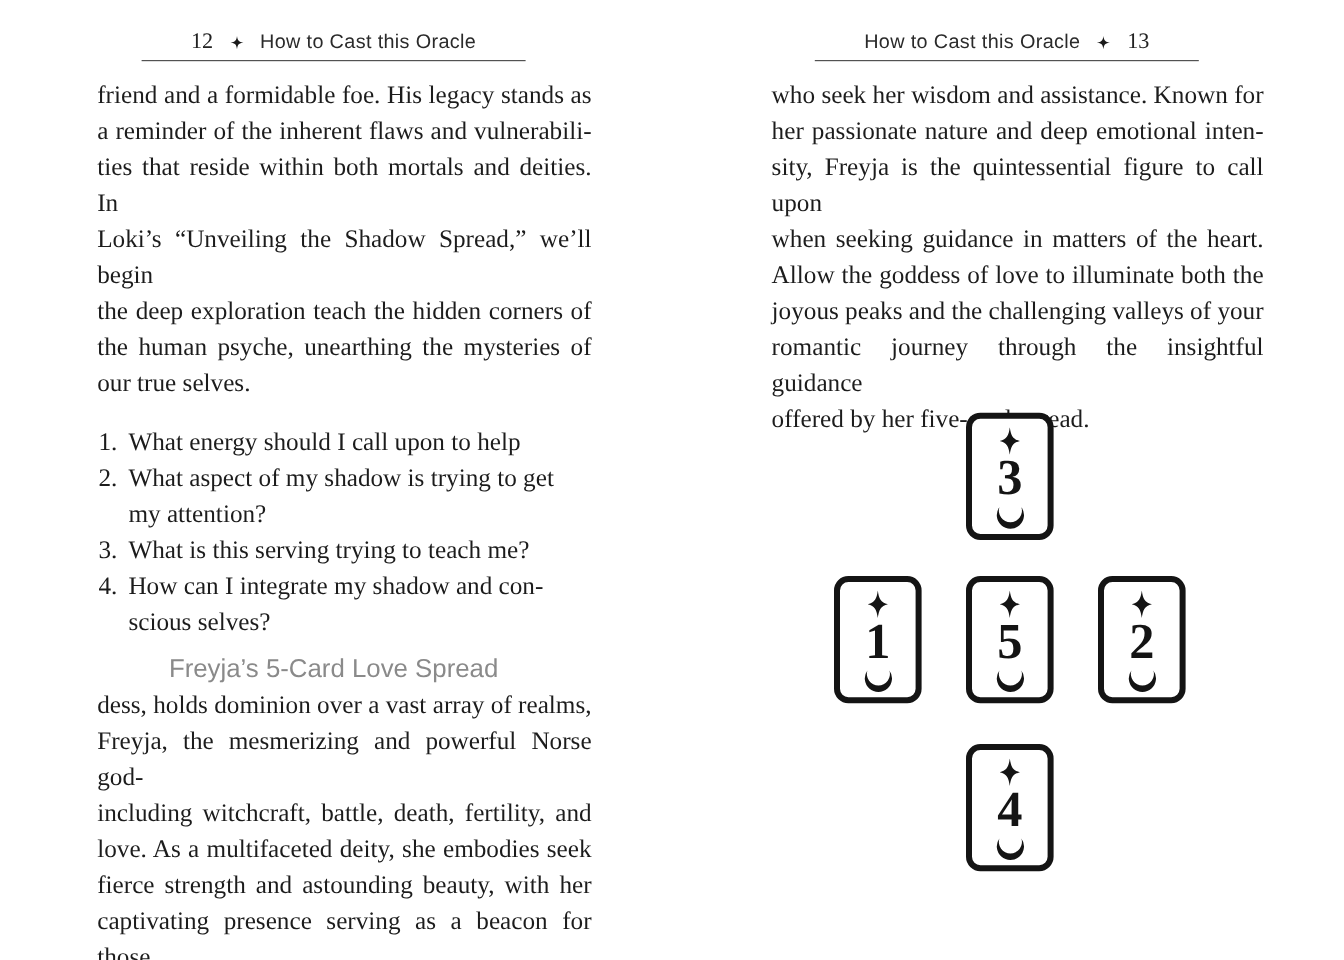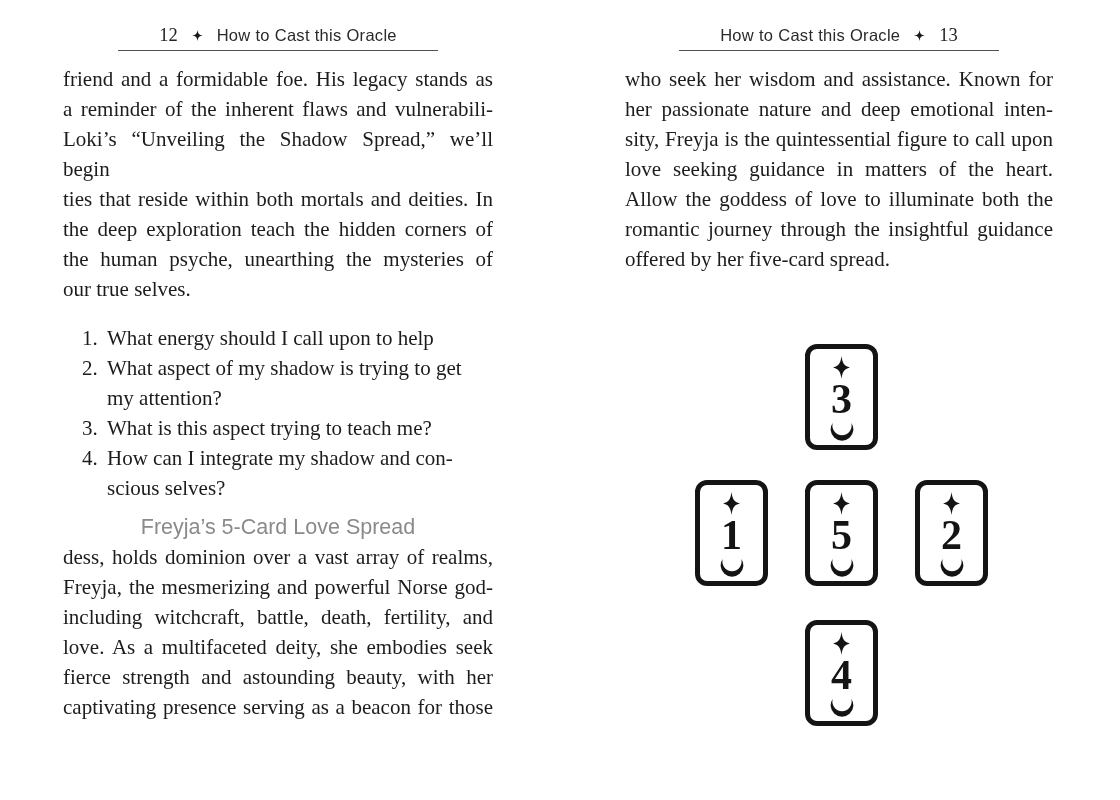--- a/index.html
+++ b/index.html
@@ -16,21 +16,21 @@
   .page-header {
     display:flex; justify-content:center; align-items:center;
     gap:14px; height:23px;
     font-family:"Liberation Sans", sans-serif;
   }
   .pgnum { font-family:"Liberation Serif", serif; font-size:18.5px; color:#222; }
   .running-title { font-size:16.5px; letter-spacing:0.3px; color:#2a2a2a; }
   .diamond-icon { width:11px; height:11px; fill:#1a1a1a; flex:none; }
   .header-rule { width:320px; margin:3px auto 0; border-top:1.6px solid #525252; }
 
-  .para { font-size:21px; line-height:30px; }
+  .para { font-size:21px; line-height:30px;margin-left:18px; }
   .para.first { margin-top:13px; }
   .jline { text-align:justify; text-align-last:justify; text-justify:inter-word; }
   .lline { text-align:left; }
 
   .qlist { margin:19px 0 0 19px; font-size:21px; line-height:30px; }
   .qitem { display:flex; }
   .qnum  { width:25px; flex:none; }
   .qtext { flex:1; text-align:left; }
 
   .section-heading {
@@ -78,22 +78,22 @@
       <svg class="diamond-icon" viewBox="0 0 24 24">
           <use href="#diamond-path"></use>
         </svg>
       <span class="running-title">How to Cast this Oracle</span>
     </div>
     <div class="header-rule"></div>
 
     <div class="para first">
       <div class="jline">friend and a formidable foe. His legacy stands as</div>
       <div class="jline">a reminder of the inherent flaws and vulnerabili-</div>
+      <div class="jline">ties that reside within both mortals and deities. In</div>
       <div class="jline">Loki’s “Unveiling the Shadow Spread,” we’ll begin</div>
-      <div class="jline">ties that reside within both mortals and deities. In</div>
       <div class="jline">the deep exploration teach the hidden corners of</div>
       <div class="jline">the human psyche, unearthing the mysteries of</div>
       <div class="lline">our true selves.</div>
     </div>
 
     <div class="qlist">
       <div class="qitem">
         <span class="qnum">1.</span>
         <span class="qtext">
           <div>What energy should I call upon to help</div>
@@ -102,21 +102,21 @@
       <div class="qitem">
         <span class="qnum">2.</span>
         <span class="qtext">
           <div>What aspect of my shadow is trying to get</div>
           <div>my attention?</div>
         </span>
       </div>
       <div class="qitem">
         <span class="qnum">3.</span>
         <span class="qtext">
-          <div>What is this aspect trying to teach me?</div>
+          <div>What is this serving trying to teach me?</div>
         </span>
       </div>
       <div class="qitem">
         <span class="qnum">4.</span>
         <span class="qtext">
           <div>How can I integrate my shadow and con-</div>
           <div>scious selves?</div>
         </span>
       </div>
     </div>
@@ -140,22 +140,23 @@
           <use href="#diamond-path"></use>
         </svg>
       <span class="pgnum">13</span>
     </div>
     <div class="header-rule"></div>
 
     <div class="para first">
       <div class="jline">who seek her wisdom and assistance. Known for</div>
       <div class="jline">her passionate nature and deep emotional inten-</div>
       <div class="jline">sity, Freyja is the quintessential figure to call upon</div>
-      <div class="jline">love seeking guidance in matters of the heart.</div>
+      <div class="jline">when seeking guidance in matters of the heart.</div>
       <div class="jline">Allow the goddess of love to illuminate both the</div>
+      <div class="jline">joyous peaks and the challenging valleys of your</div>
       <div class="jline">romantic journey through the insightful guidance</div>
       <div class="lline">offered by her five-card spread.</div>
     </div>
   </div>
 
   <div class="spread">
     <div class="spread-row r1">
       <div class="card">
         <svg class="sparkle-icon" viewBox="0 0 24 30">
             <use href="#sparkle-path"></use>

